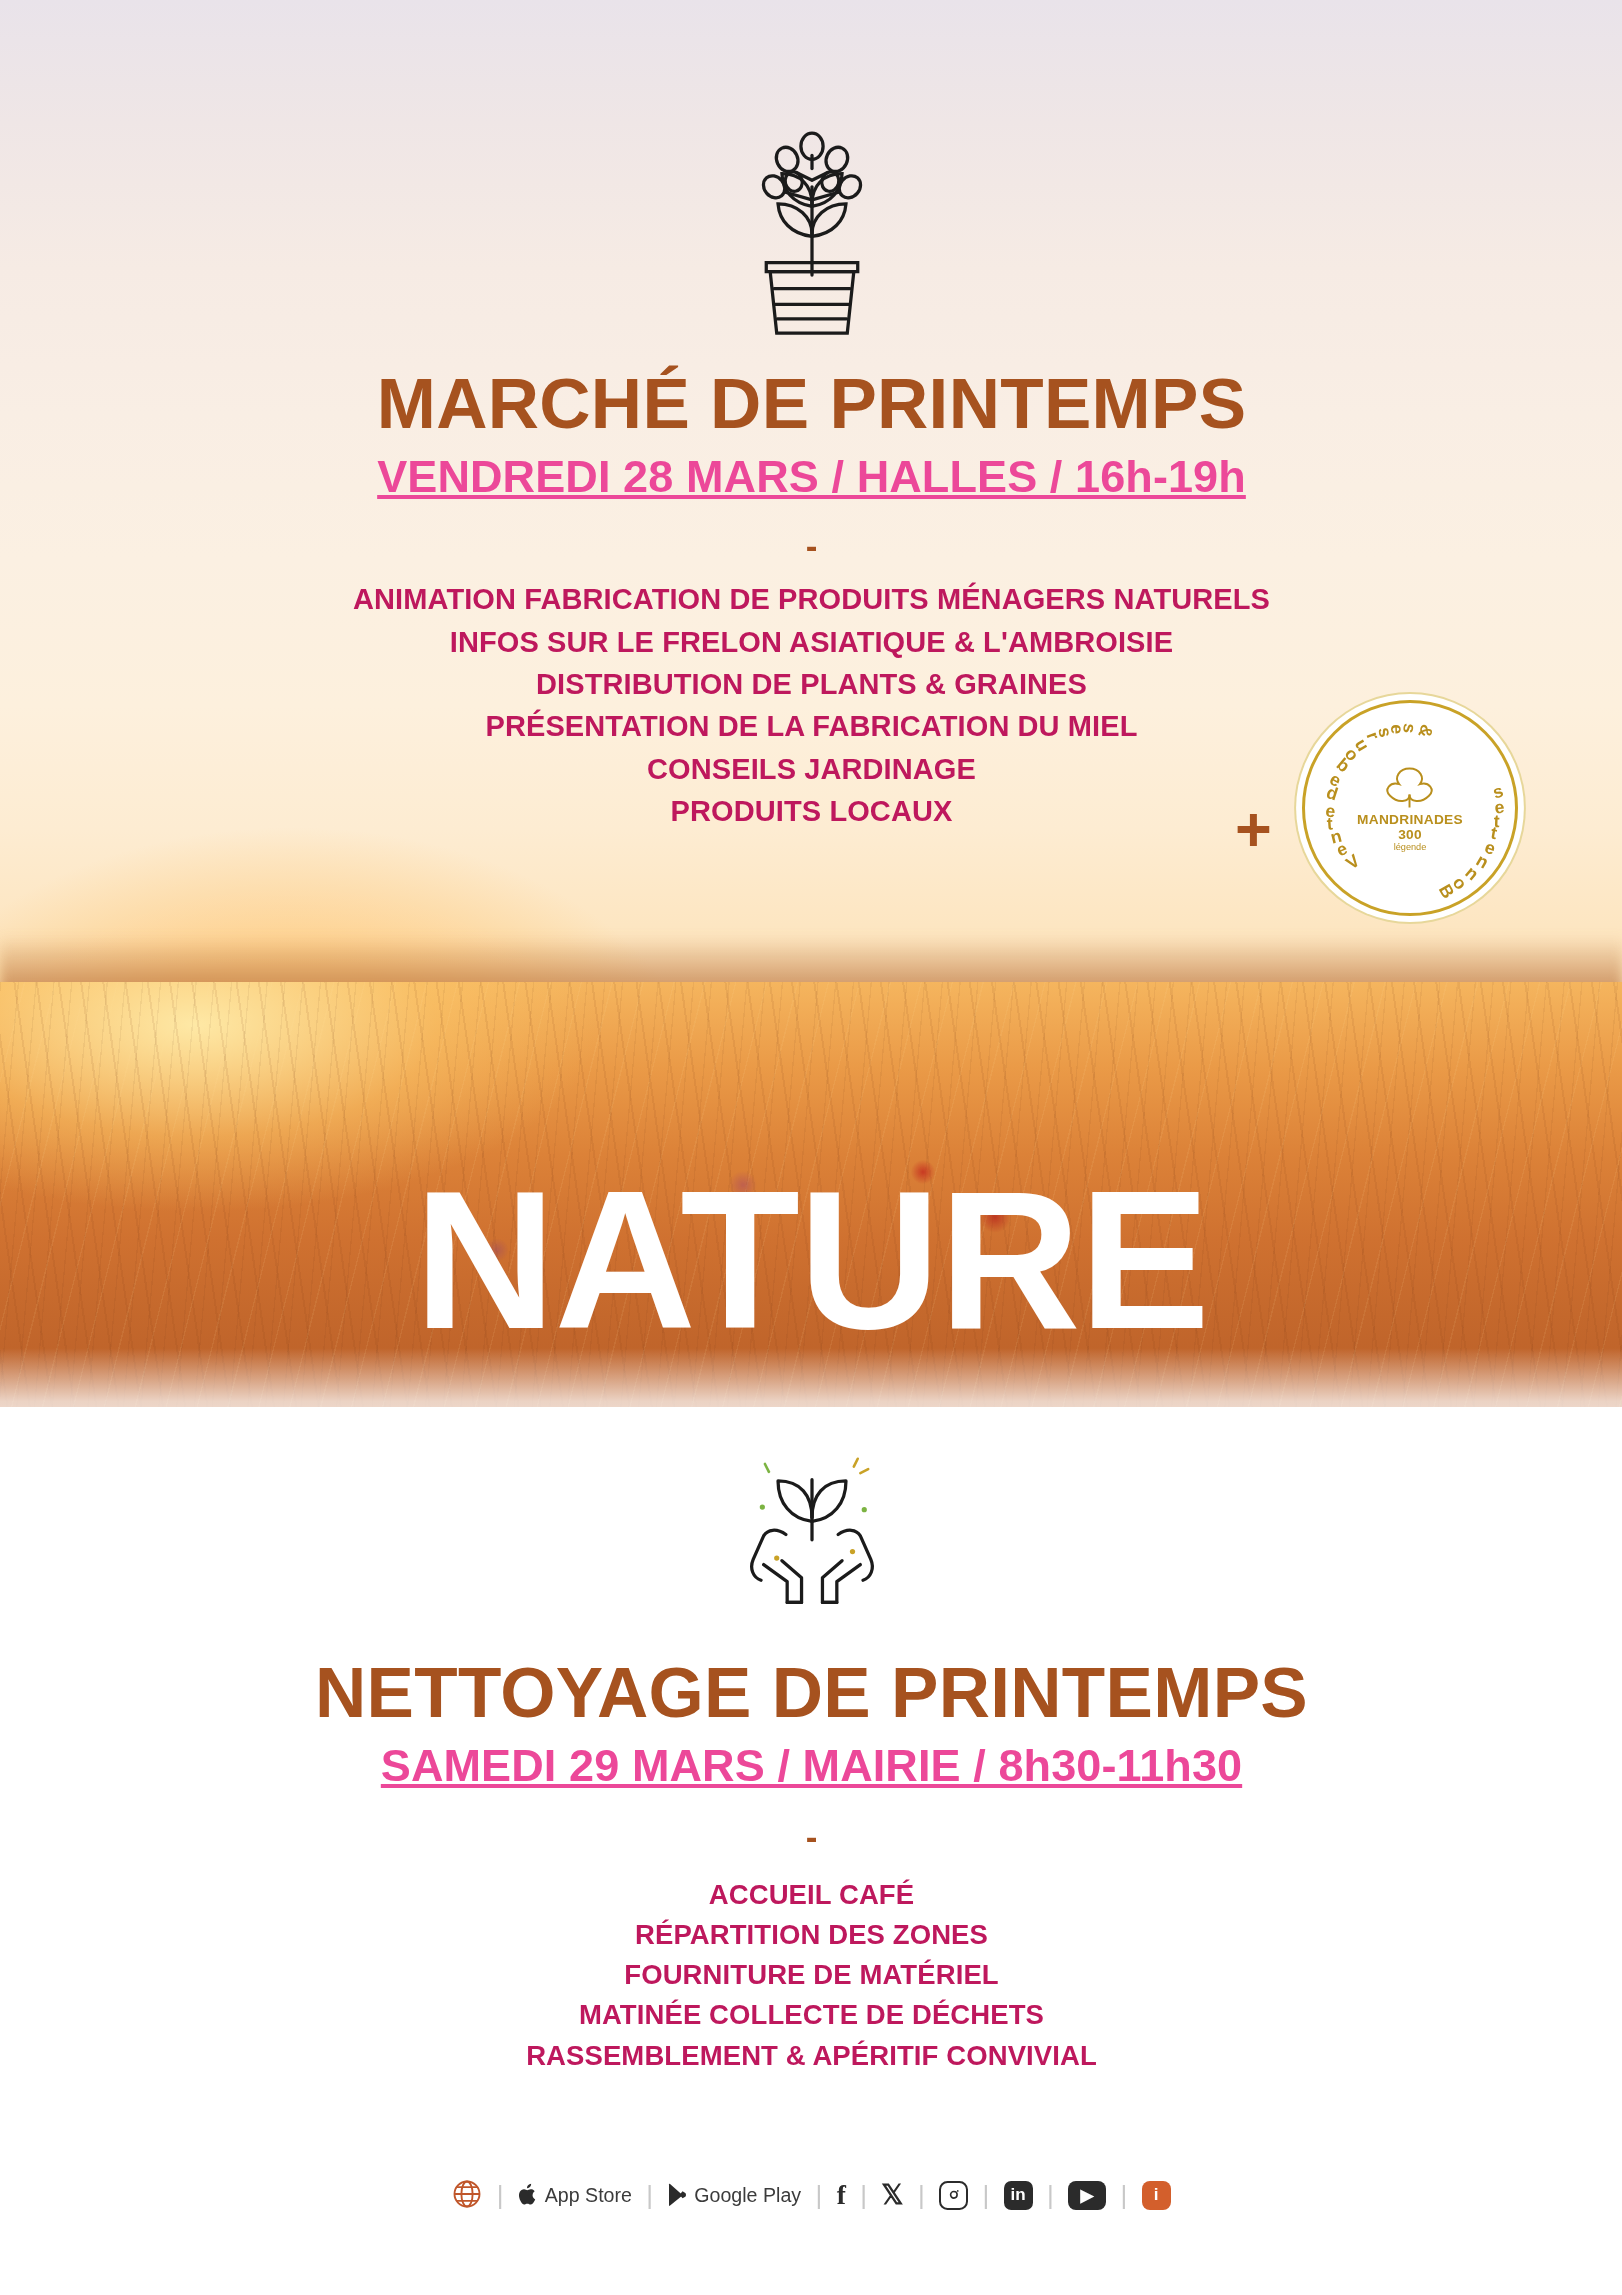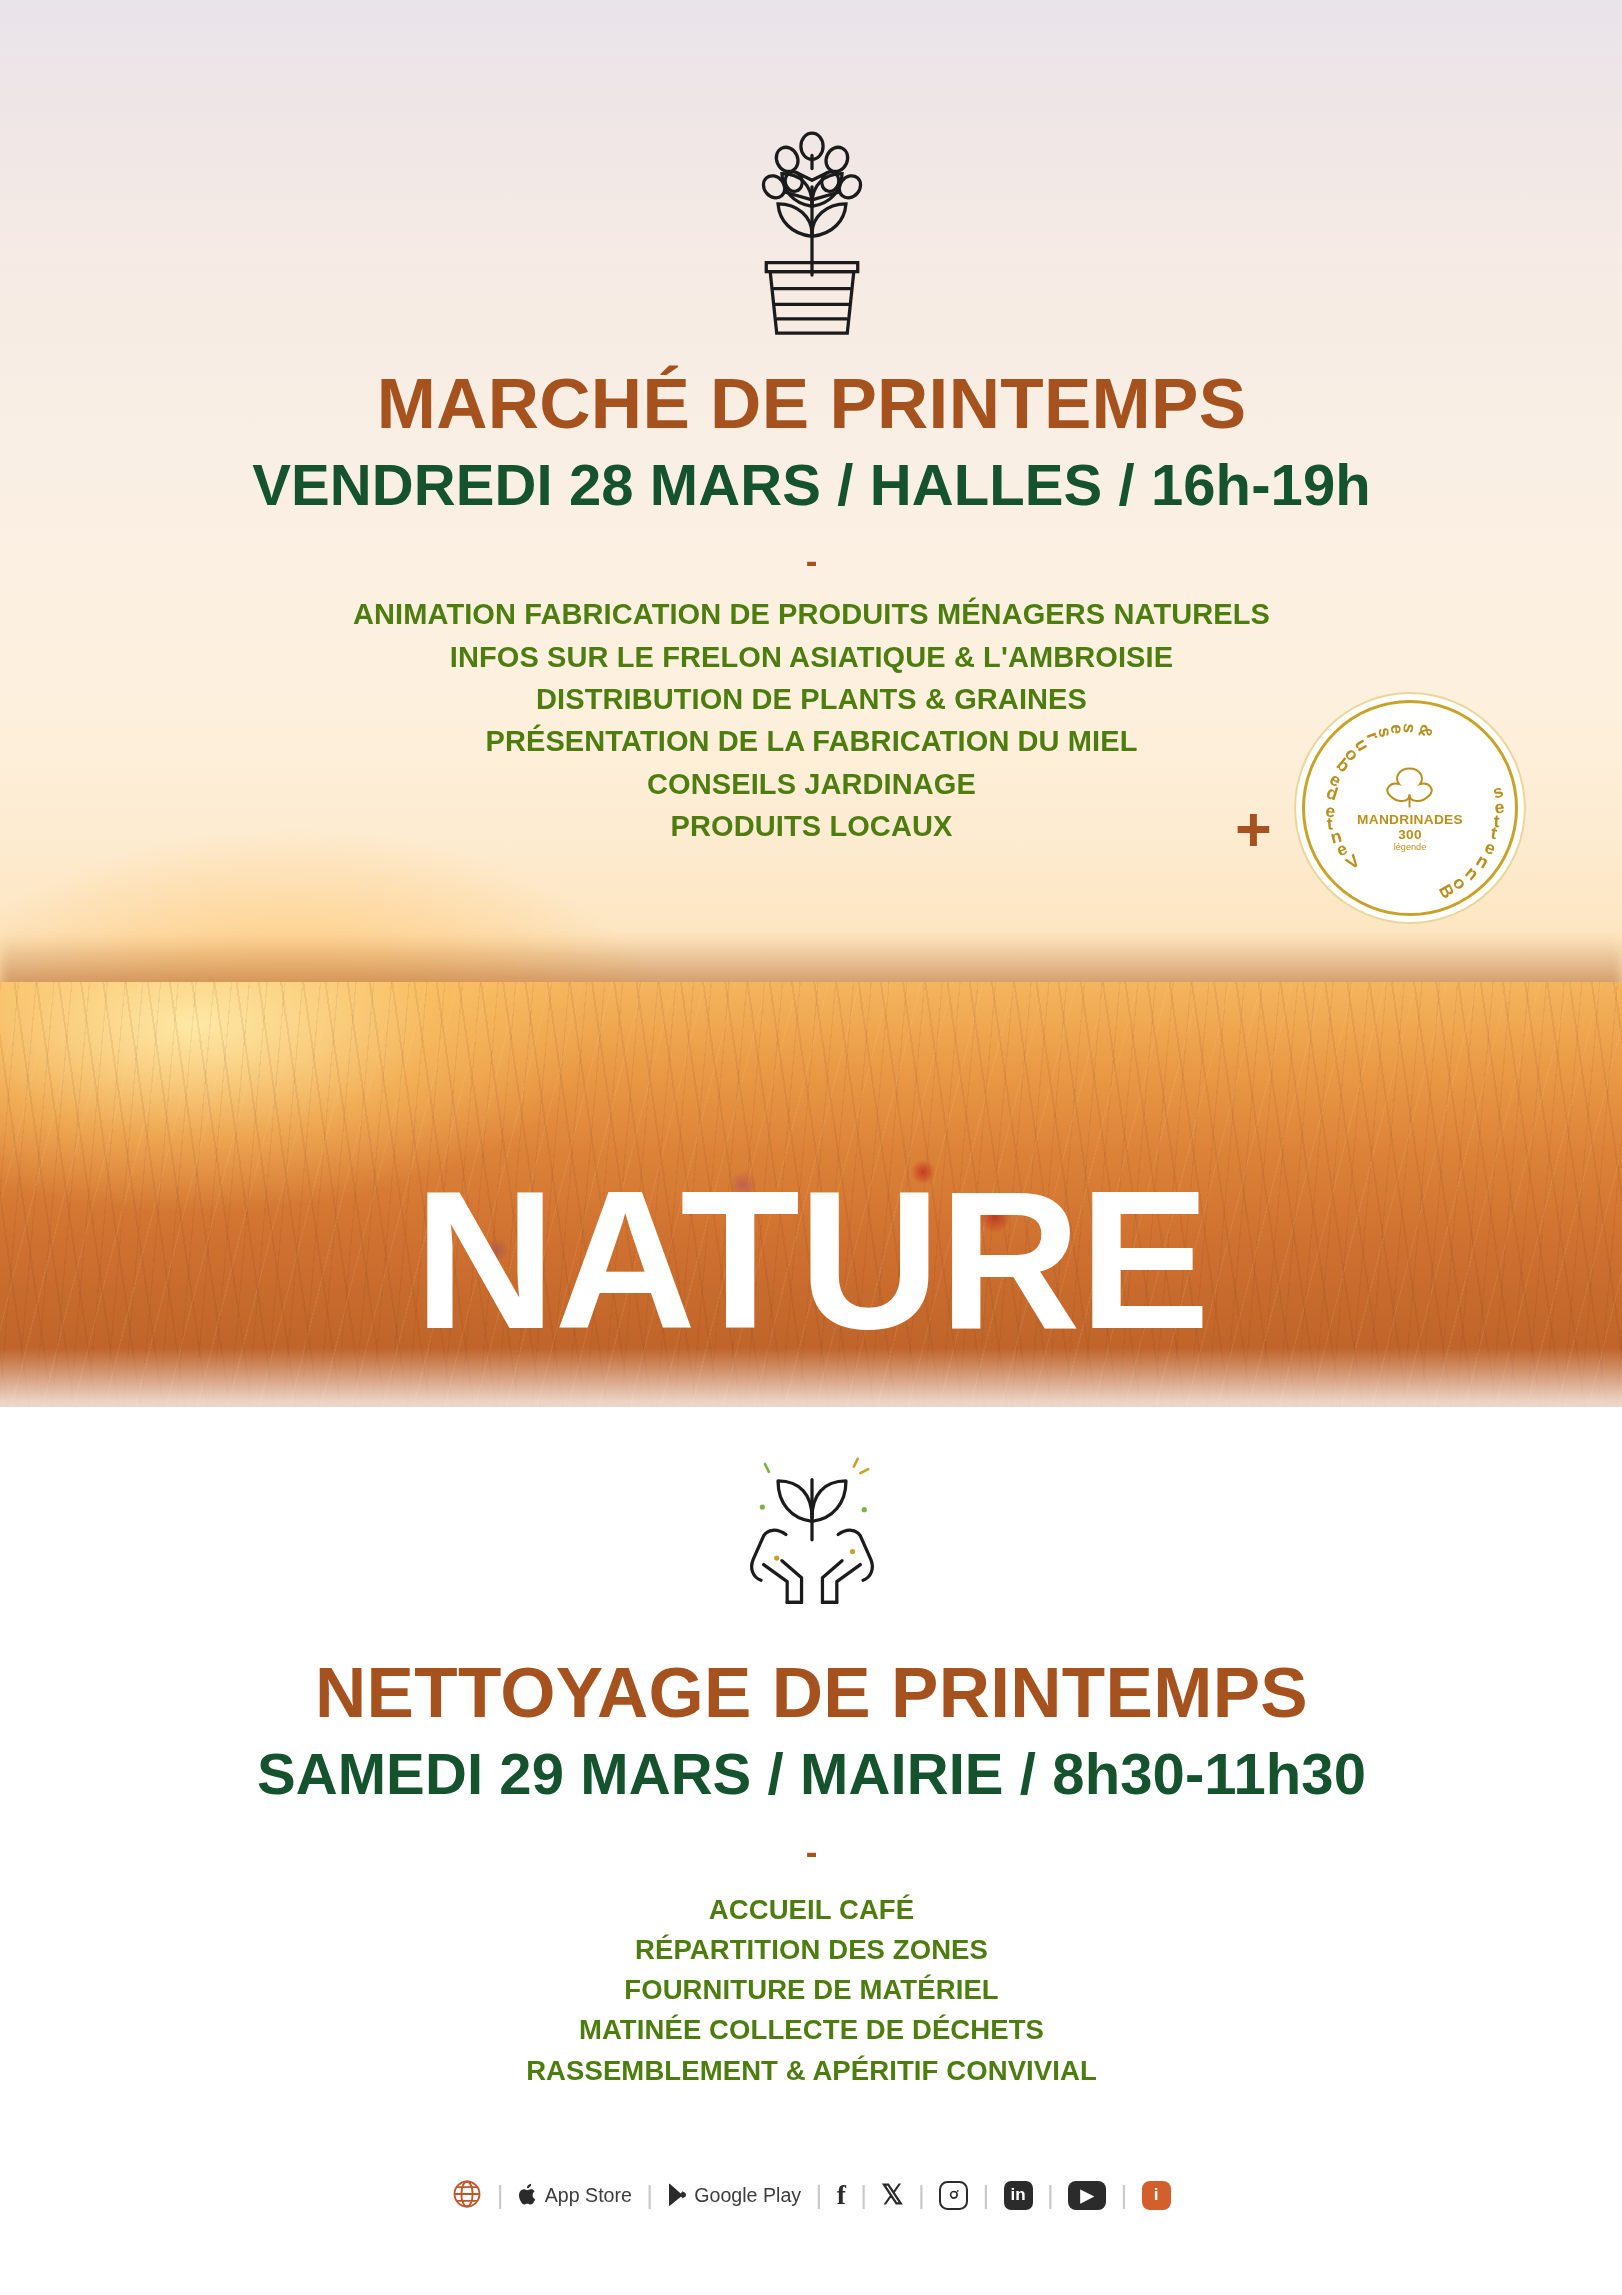--- a/index.html
+++ b/index.html
@@ -95,26 +95,27 @@
   
   .center { text-align: center; }
 
   .icon-plant { position: absolute; left: 50%; transform: translateX(-50%); }
 
   .h1 {
     font-size: 71px; font-weight: 700; letter-spacing: 0.3px;
     color: #a6521f;
   }
   .h2 {
-    font-size: 58px; font-weight: 700; letter-spacing: 0.1px;
-    color: #14532d;
+    font-size: 45px; font-weight: 700; letter-spacing: 0.1px;
+    color: #ec4899;
+    text-decoration: underline;
   }
   .dash { font-size: 35px; font-weight: 700; color: #a6521f; line-height: 1; }
   .bullets {
-    font-size: 29px; font-weight: 700; line-height: 1.46; color: #4d7c0f;
+    font-size: 29px; font-weight: 700; line-height: 1.46; color: #be185d;
     letter-spacing: 0.1px;
   }
   .bullets-2 { font-size: 27.5px; }
 
   
   .plus {
     position: absolute; left: 1235px; top: 798px;
     font-size: 63px; font-weight: 700; color: #a6521f; line-height: 1;
   }
   .stamp {

